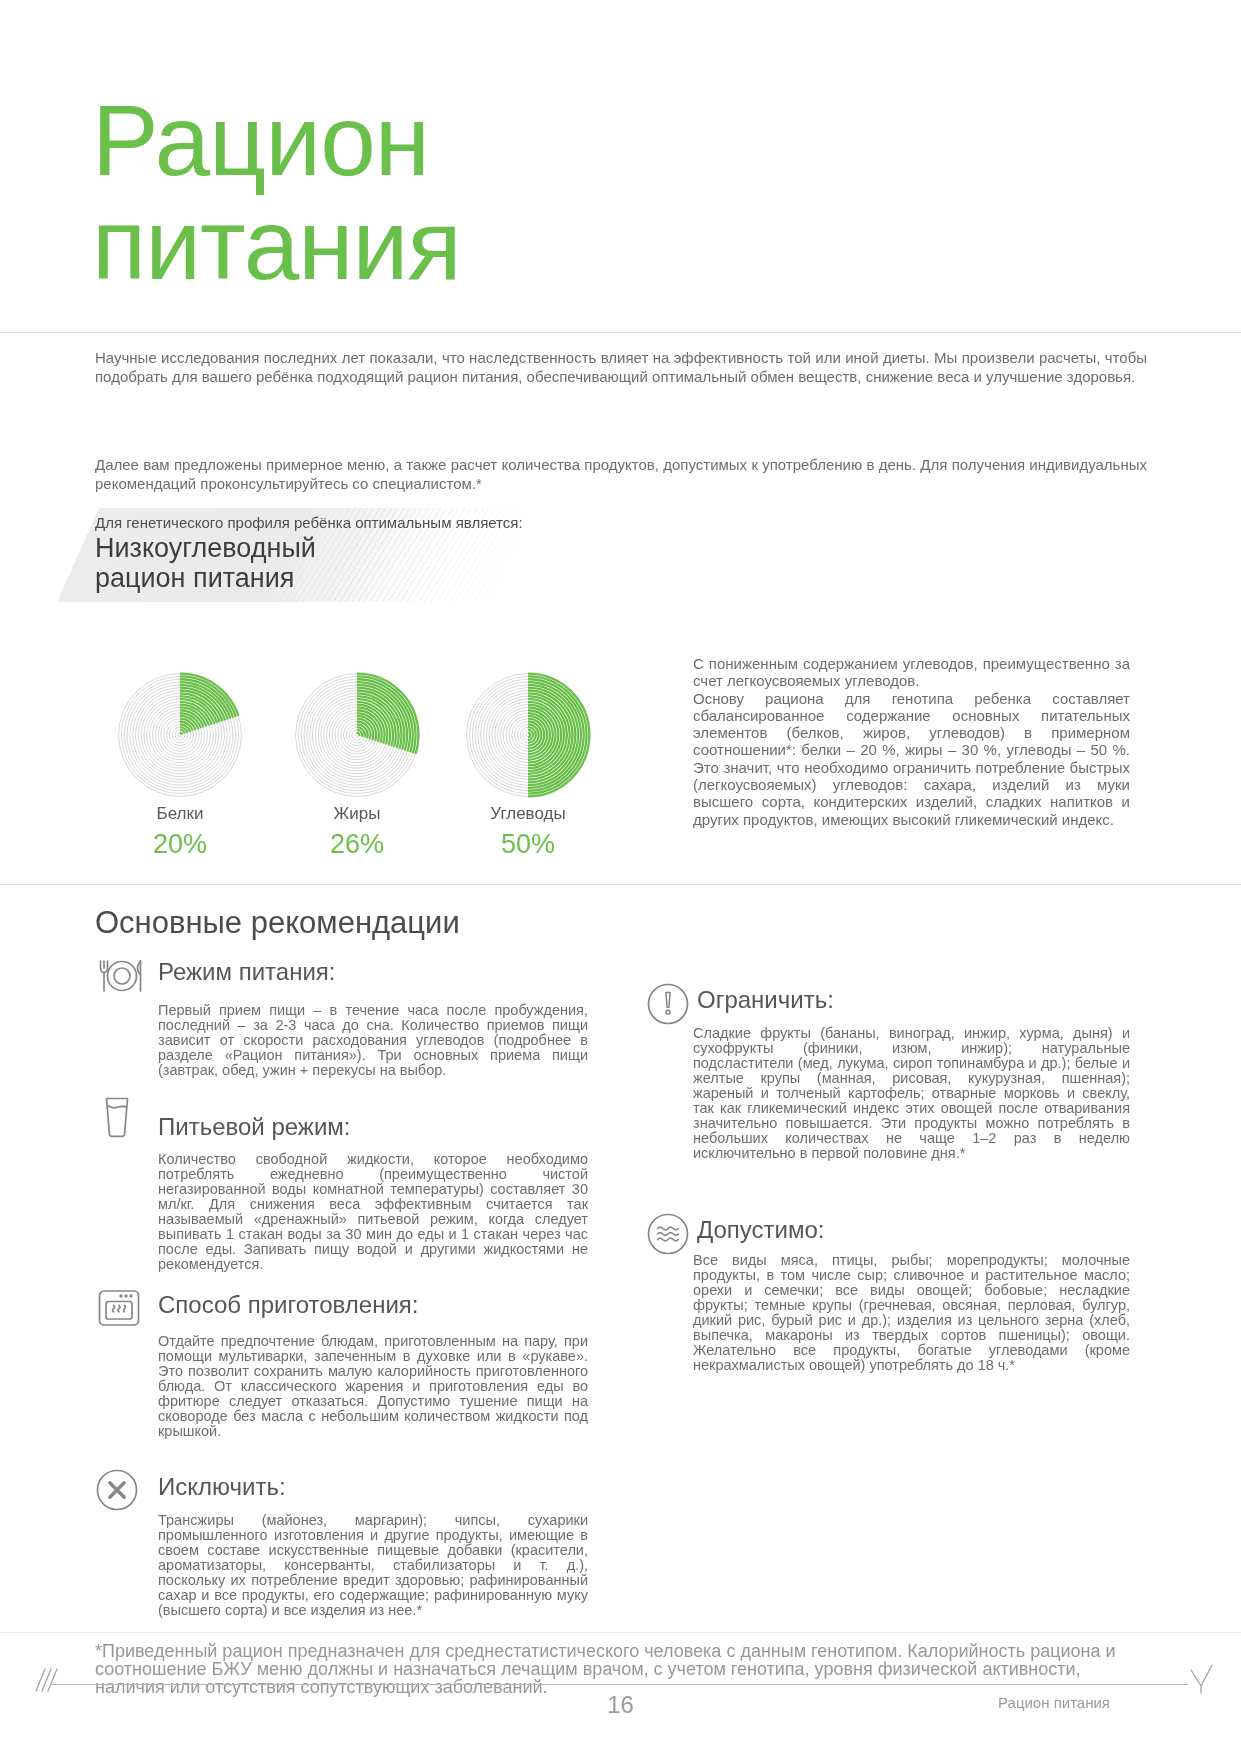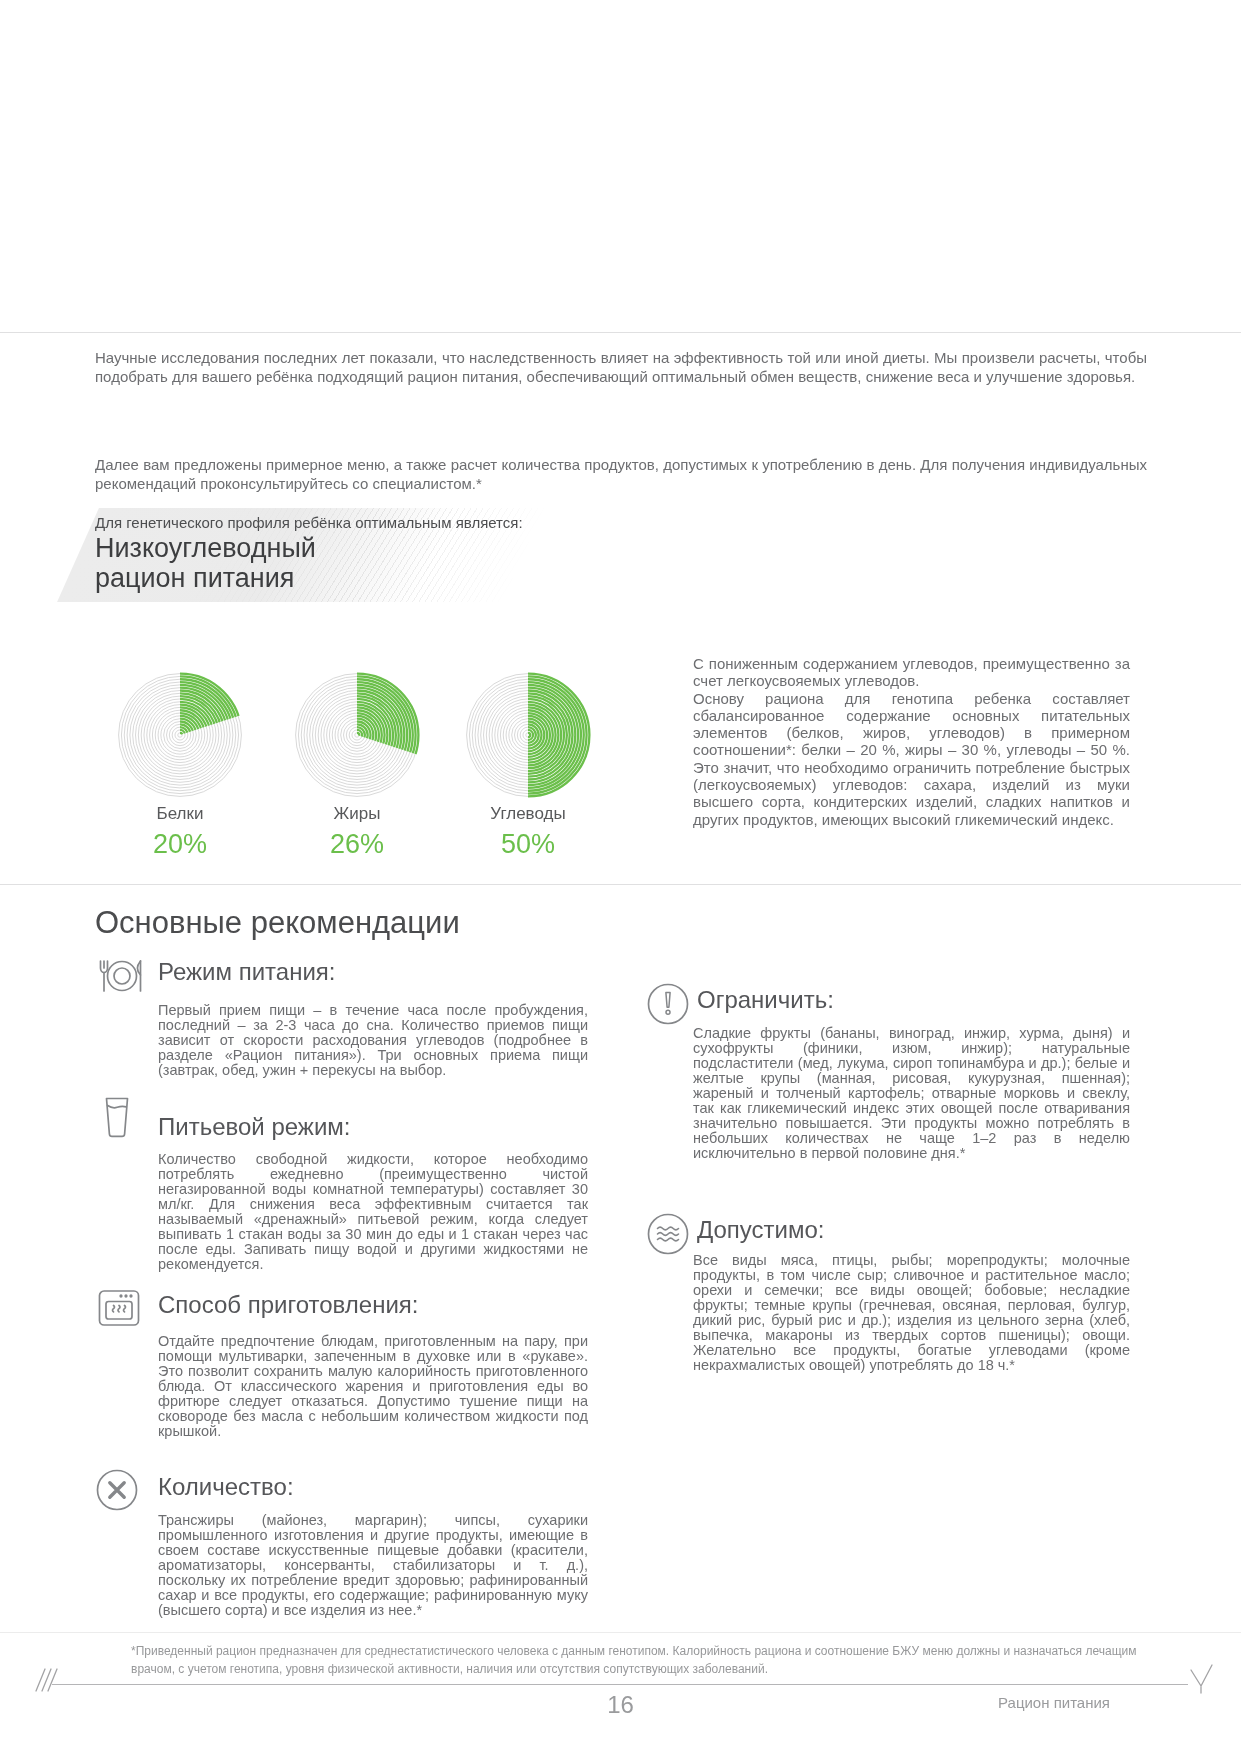--- a/index.html
+++ b/index.html
@@ -34,33 +34,37 @@
   .macros-text{left:693px;top:655px;width:437px;font-size:15px;line-height:17.3px;text-align:justify;}
   .macros-text p{margin:0;}
 
   .section-heading{left:95px;top:905px;font-size:31px;color:#4b4c4e;}
 
   .rec-title{font-size:24px;color:#555659;}
   .rec-body{font-size:14.5px;line-height:15px;text-align:justify;color:#6d6e71;}
   .left-col .rec-body{width:430px;}
   .right-col .rec-body{width:437px;}
 
-  .footnote{left:95px;top:1642px;width:1048px;font-size:12px;line-height:18px;color:#97989a;margin-left:36px;}
+  .footnote{left:95px;top:1642px;width:1048px;font-size:18px;line-height:18px;color:#97989a;}
   .footer-rule{left:52px;top:1684px;width:1136px;height:1px;background:#b5b5b7;}
   .page-number{left:0;top:1691px;width:1241px;text-align:center;font-size:24px;color:#9a9b9d;}
   .footer-section{right:131px;top:1694px;font-size:15px;color:#9a9b9d;}
 
   svg{display:block;}
   .icon{stroke:#85878a;fill:none;stroke-linecap:round;stroke-linejoin:round;}
 </style>
 </head>
 <body>
 
 <div id="page">
 
+  <div class="abs page-title">
+    <div>Рацион</div>
+    <div>питания</div>
+  </div>
 
   <div class="abs hr" style="top:332px;"></div>
 
   <div class="abs para" style="top:349px;">Научные исследования последних лет показали, что наследственность влияет на эффективность той или иной диеты. Мы произвели расчеты, чтобы подобрать для вашего ребёнка подходящий рацион питания, обеспечивающий оптимальный обмен веществ, снижение веса и улучшение здоровья.</div>
   <div class="abs para" style="top:456px;">Далее вам предложены примерное меню, а также расчет количества продуктов, допустимых к употреблению в день. Для получения индивидуальных рекомендаций проконсультируйтесь со специалистом.*</div>
 
   <div class="abs banner"></div>
   <div class="abs banner-text">
     <div class="banner-label">Для генетического профиля ребёнка оптимальным является:</div>
     <div class="banner-diet">Низкоуглеводный</div>
@@ -286,21 +290,21 @@
       <path d="M23,20.5 q2,1.6 0,3.2 q-2,1.6 0,3.2"></path>
       <path d="M28.5,20.5 q2,1.6 0,3.2 q-2,1.6 0,3.2"></path>
     </svg>
     <div class="abs rec-title" style="left:158px;top:1291px;">Способ приготовления:</div>
     <div class="abs rec-body" style="left:158px;top:1334px;">Отдайте предпочтение блюдам, приготовленным на пару, при помощи мультиварки, запеченным в духовке или в «рукаве». Это позволит сохранить малую калорийность приготовленного блюда. От классического жарения и приготовления еды во фритюре следует отказаться. Допустимо тушение пищи на сковороде без масла с небольшим количеством жидкости под крышкой.</div>
 
     <svg class="abs icon" style="left:94px;top:1467px;" width="46" height="46" viewBox="0 0 46 46" stroke-width="1.7">
       <circle cx="23" cy="23" r="19.5"></circle>
       <path d="M15.8,15.8 L30.2,30.2 M30.2,15.8 L15.8,30.2" stroke-width="3.4"></path>
     </svg>
-    <div class="abs rec-title" style="left:158px;top:1473px;">Количество:</div>
+    <div class="abs rec-title" style="left:158px;top:1473px;">Исключить:</div>
     <div class="abs rec-body" style="left:158px;top:1513px;">Трансжиры (майонез, маргарин); чипсы, сухарики промышленного изготовления и другие продукты, имеющие в своем составе искусственные пищевые добавки (красители, ароматизаторы, консерванты, стабилизаторы и т. д.), поскольку их потребление вредит здоровью; рафинированный сахар и все продукты, его содержащие; рафинированную муку (высшего сорта) и все изделия из нее.*</div>
   </div>
 
   <div class="right-col">
 
     <svg class="abs icon" style="left:645px;top:981px;" width="46" height="46" viewBox="0 0 46 46" stroke-width="1.7">
       <circle cx="23" cy="23" r="19.5"></circle>
       <path d="M20.9,11.6 h4.2 l-1.2,14.6 h-1.8 Z" stroke-width="1.5"></path>
       <circle cx="23" cy="31.3" r="2" stroke-width="1.5"></circle>
     </svg>

